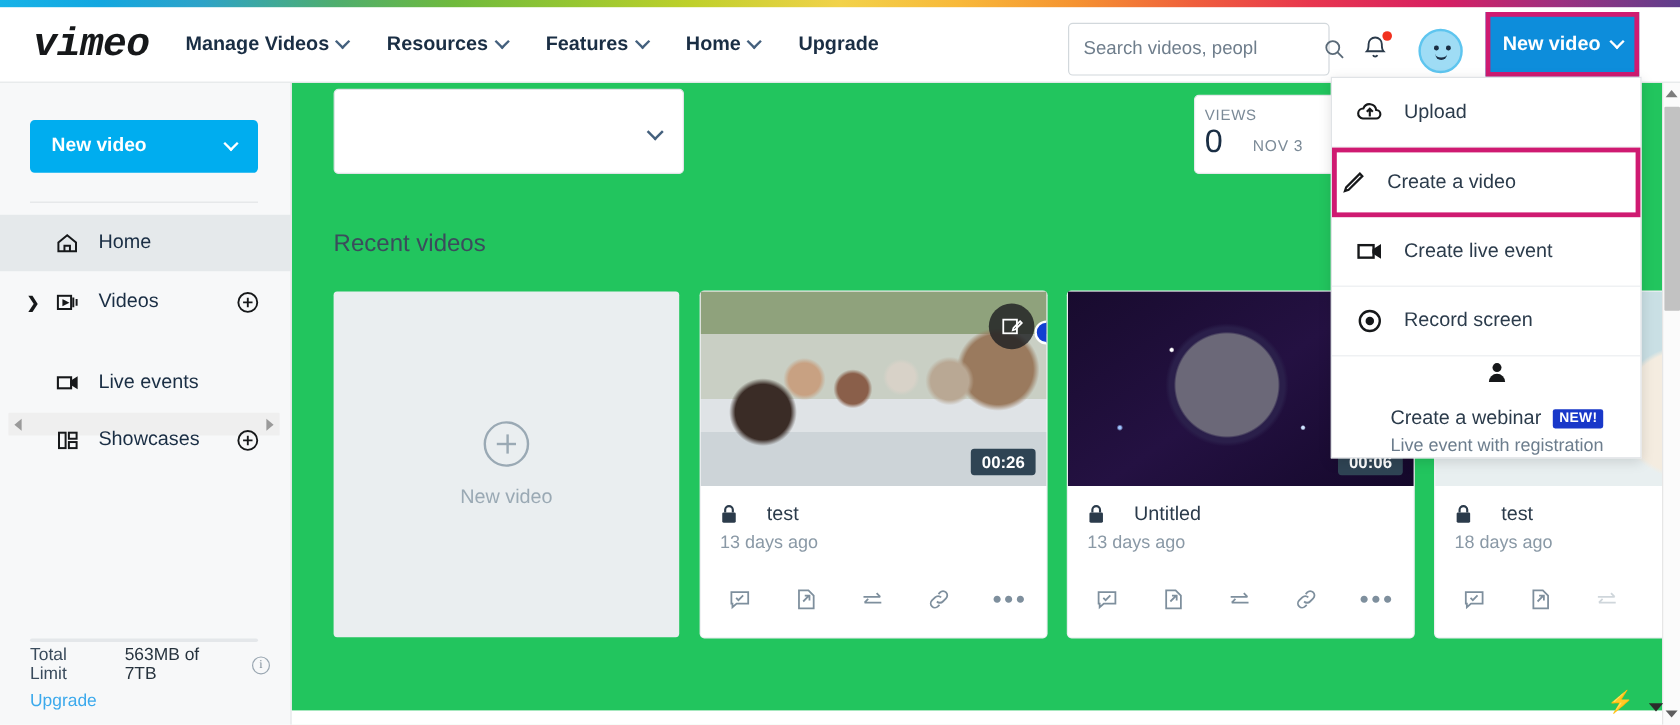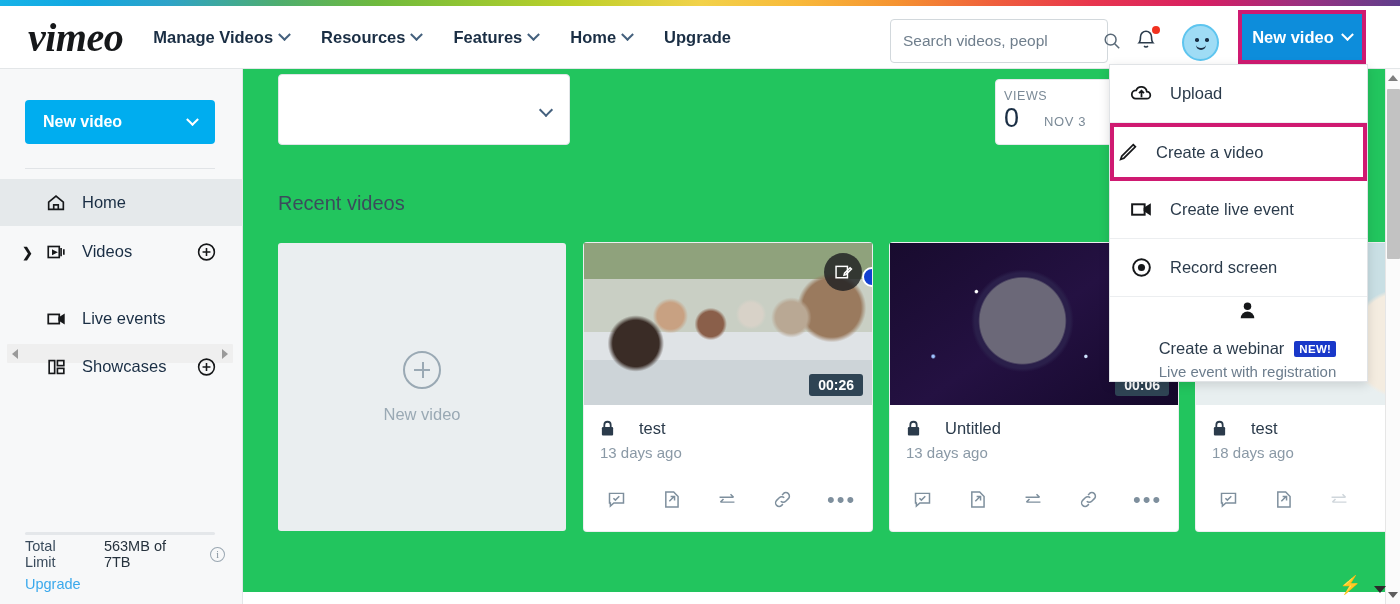--- a/index.html
+++ b/index.html
@@ -21,22 +21,22 @@
     z-index: 60;
   }
 
   
   .header {
     position: absolute; top: 6px; left: 0; width: 1400px; height: 63px;
     background: #fff; border-bottom: 1px solid #e3e6e8;
     display: flex; align-items: center; z-index: 40;
   }
   .logo {
-    margin-left: 28px; font-family: Liberation Serif, serif;
-    font-weight: bold; font-style: italic; font-size: 40px;
+    margin-left: 28px; font-family: Liberation Mono, monospace;
+    font-weight: bold; font-style: italic; font-size: 33px;
     color: #16181a; letter-spacing: -0.5px;
   }
   .nav { display: flex; margin-left: 30px; }
   .nav-item {
     display: flex; align-items: center; gap: 7px;
     margin-right: 32px; font-size: 16.5px; font-weight: bold;
     color: #1a2e44; cursor: pointer; white-space: nowrap;
   }
   .chev { display: inline-block; width: 9px; height: 9px;
     border-right: 2px solid #44607d; border-bottom: 2px solid #44607d;

